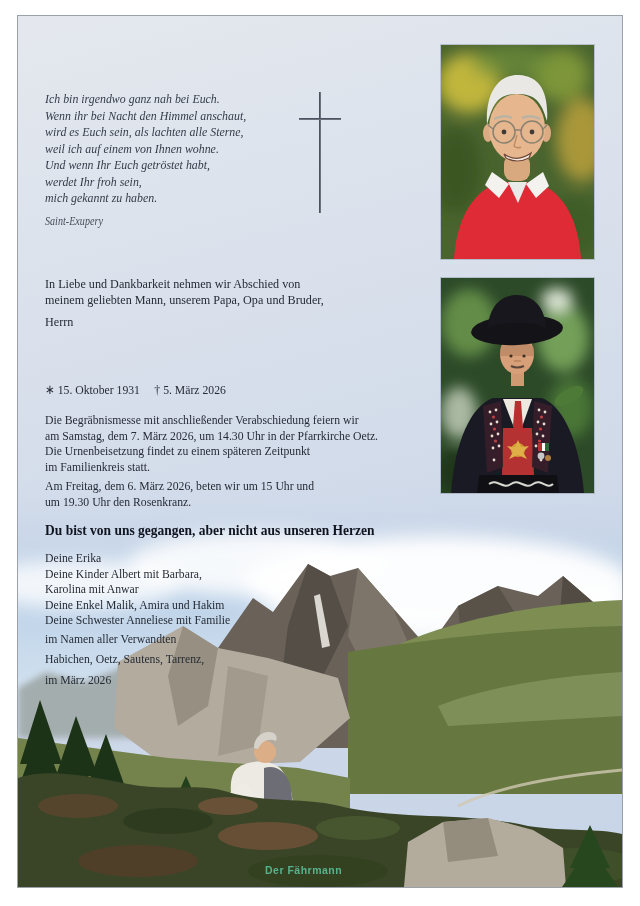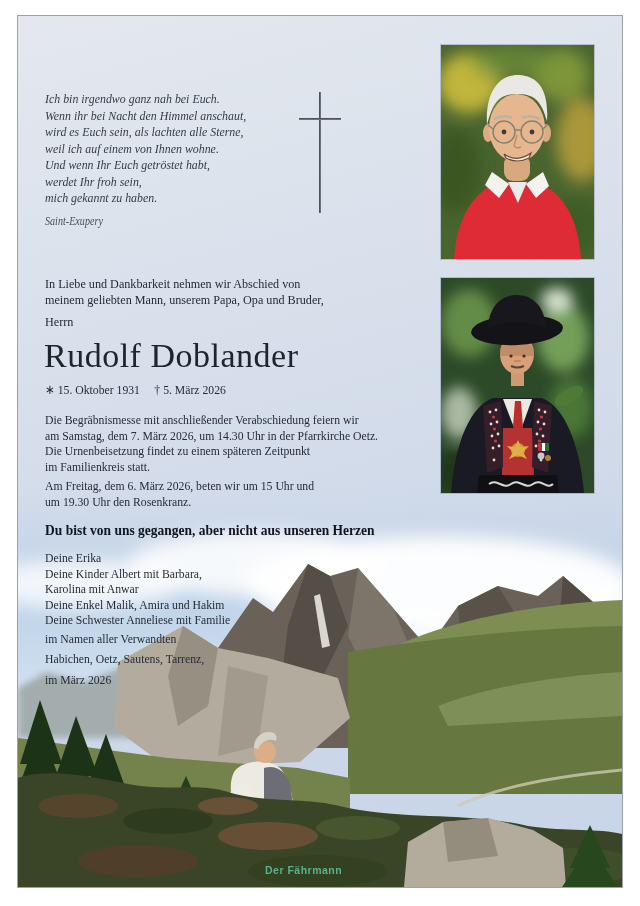--- a/index.html
+++ b/index.html
@@ -259,21 +259,20 @@
       <path d="M47,50 C48,29 60,17 76,17 C92,17 104,29 105,50 C95,43 57,43 47,50 Z" fill="#17171d"></path>
     </g>
   </svg>
 
   <div class="txt intro condensed above">
     <div>In Liebe und Dankbarkeit nehmen wir Abschied von</div>
     <div>meinem geliebten Mann, unserem Papa, Opa und Bruder,</div>
     <div class="herr">Herrn</div>
   </div>
 
-  <h1 class="txt name above">Rudolf Doblander</h1>
   <div class="txt dates condensed above">
     <span>∗ 15. Oktober 1931</span><span class="death">† 5. März 2026</span>
   </div>
 
   <div class="txt service condensed above">
     <div>Die Begräbnismesse mit anschließender Verabschiedung feiern wir</div>
     <div>am Samstag, dem 7. März 2026, um 14.30 Uhr in der Pfarrkirche Oetz.</div>
     <div>Die Urnenbeisetzung findet zu einem späteren Zeitpunkt</div>
     <div>im Familienkreis statt.</div>
   </div>

